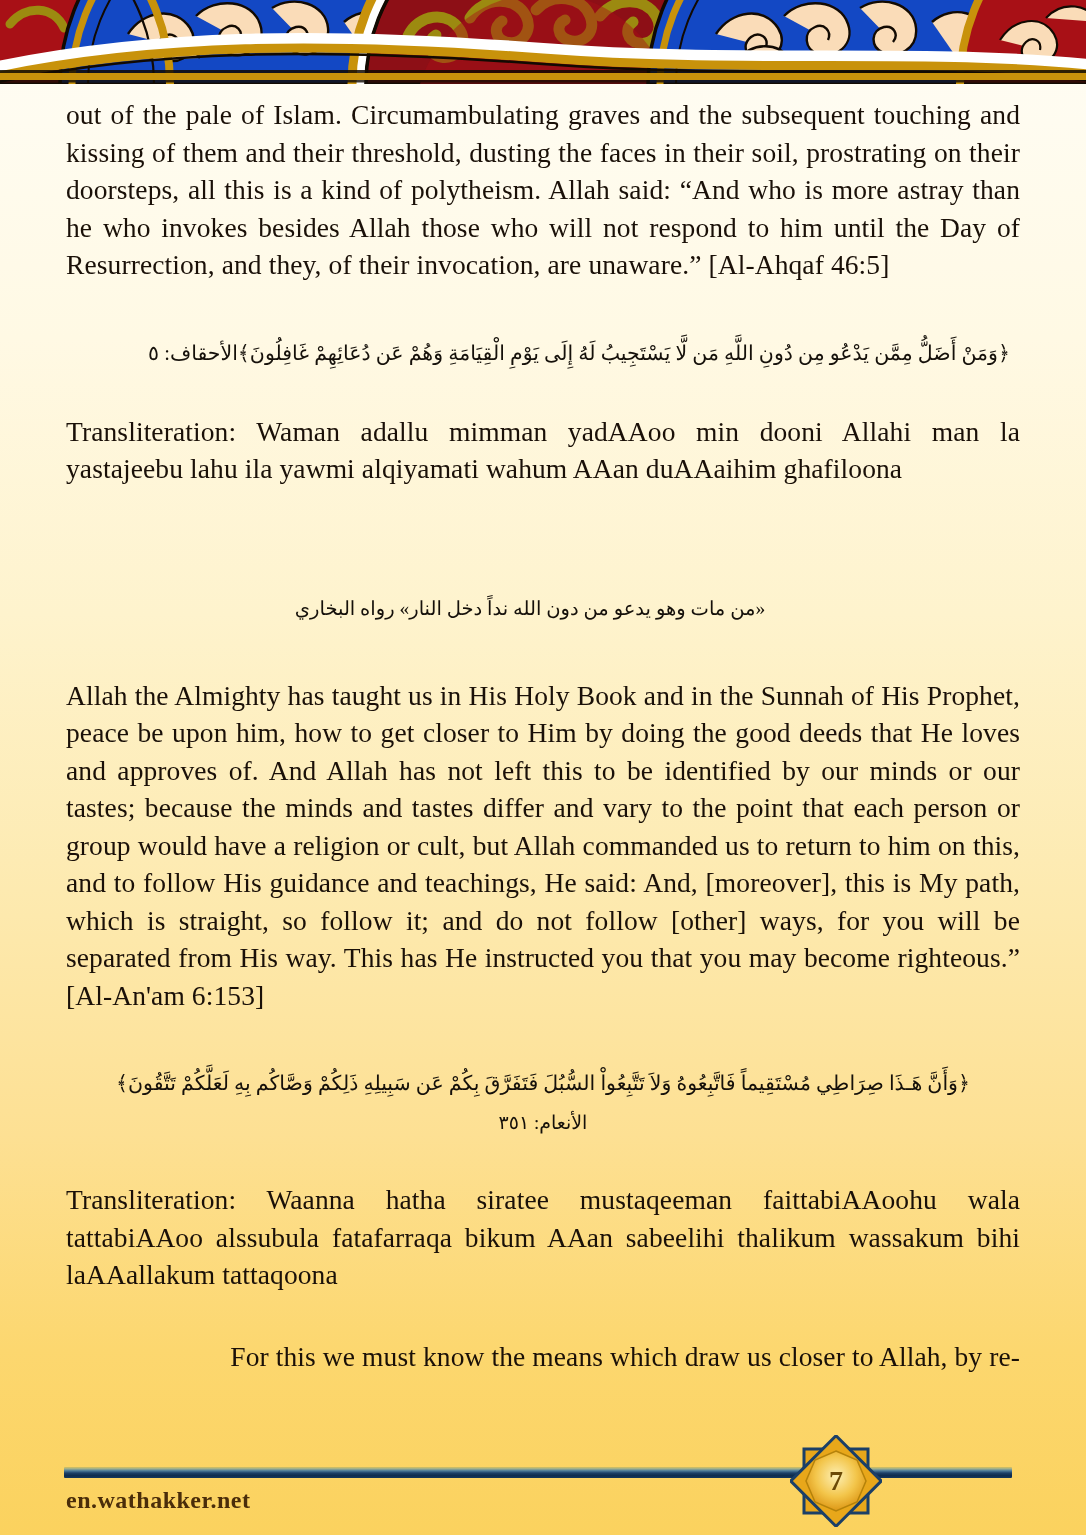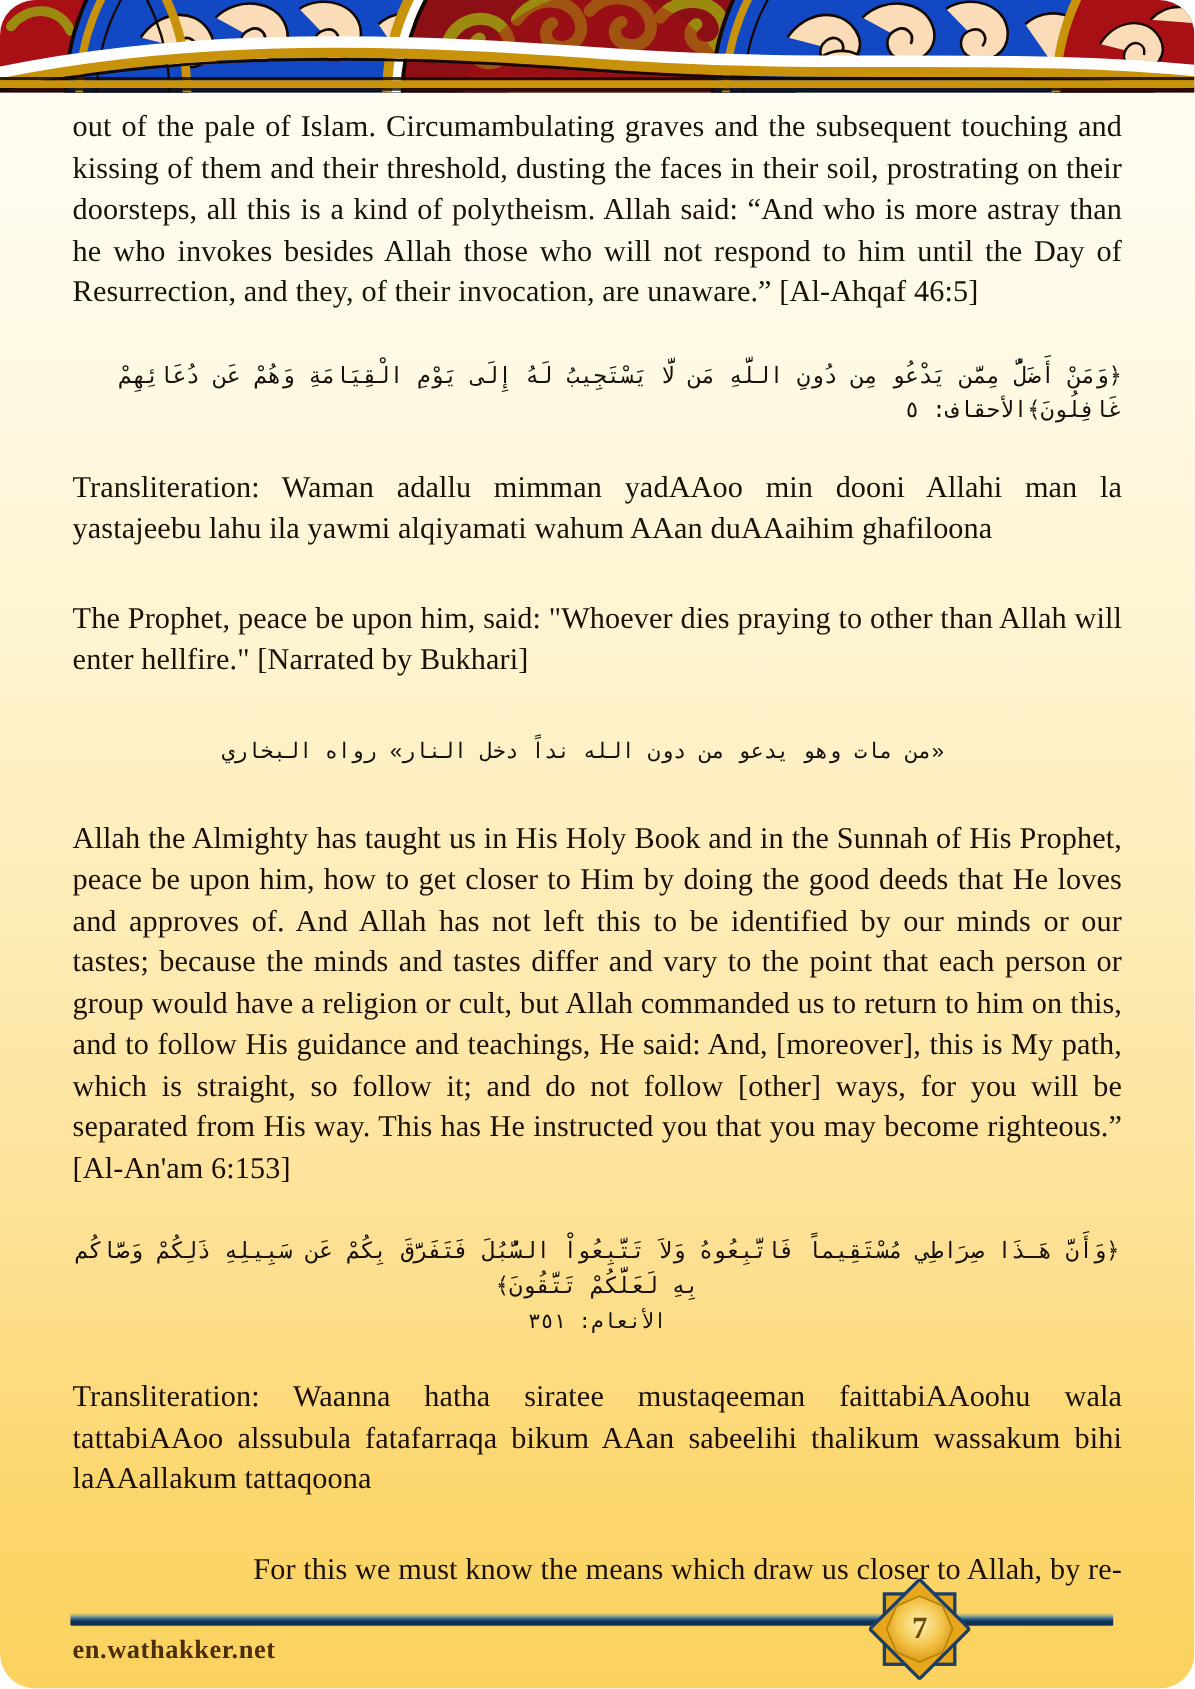--- a/index.html
+++ b/index.html
@@ -20,21 +20,20 @@
     background: linear-gradient(to bottom,
         #fffdf5 0%,
         #fffcf0 8%,
         #fff9e4 22%,
         #fef3cd 40%,
         #fdeab0 58%,
         #fde093 74%,
         #fcd76f 88%,
         #fbd25e 100%);
     overflow: hidden;
-    border-radius: 32px;
   }
 
   
   #ornament {
     position: absolute;
     top: 0;
     left: 0;
     width: 1086px;
     height: 84px;
     overflow: hidden;
@@ -60,26 +59,26 @@
     letter-spacing: 0.1px;
   }
   .para.nojust { text-align: right; }
   .gap-md { height: 34px; }
   .gap-lg { height: 44px; }
   .gap-xl { height: 52px; }
 
   .arabic {
     direction: rtl;
     unicode-bidi: bidi-override;
-    font-family: Liberation Mono, monospace;
+    font-family: Liberation Serif, serif;
     font-size: 20px;
     line-height: 30px;
     color: #15100a;
     text-align: center;
-    margin: 0;
+    margin: 10px;
   }
   .arabic-verse {
     font-size: 20.5px;
     line-height: 31px;
     text-align: right;
   }
   .arabic-verse.centered { text-align: center; }
   .arabic-ref {
     display: block;
     font-size: 19px;
@@ -260,21 +259,20 @@
     <div class="gap-lg"></div>
 
     <p class="arabic arabic-verse">﴿وَمَنْ أَضَلُّ مِمَّن يَدْعُو مِن دُونِ اللَّهِ مَن لَّا يَسْتَجِيبُ لَهُ إِلَى يَوْمِ الْقِيَامَةِ وَهُمْ عَن دُعَائِهِمْ غَافِلُونَ﴾الأحقاف: ٥</p>
 
     <div class="gap-md"></div>
 
     <p class="para">Transliteration: Waman adallu mimman yadAAoo min dooni Allahi man la yastajeebu lahu ila yawmi alqiyamati wahum AAan duAAaihim ghafiloona</p>
 
     <div class="gap-lg"></div>
 
-    <p class="para">The Prophet, peace be upon him, said: "Whoever dies praying to other than Allah will enter hellfire." [Narrated by Bukhari]</p>
 
     <div class="gap-xl"></div>
 
     <p class="arabic arabic-hadith">«من مات وهو يدعو من دون الله نداً دخل النار» رواه البخاري</p>
 
     <div class="gap-lg"></div>
 
     <p class="para">Allah the Almighty has taught us in His Holy Book and in the Sunnah of His Prophet, peace be upon him, how to get closer to Him by doing the good deeds that He loves and approves of. And Allah has not left this to be identified by our minds or our tastes; because the minds and tastes differ and vary to the point that each person or group would have a religion or cult, but Allah commanded us to return to him on this, and to follow His guidance and teachings, He said: And, [moreover], this is My path, which is straight, so follow it; and do not follow [other] ways, for you will be separated from His way. This has He instructed you that you may become righteous.” [Al-An'am 6:153]</p>
 
     <div class="gap-lg"></div>

